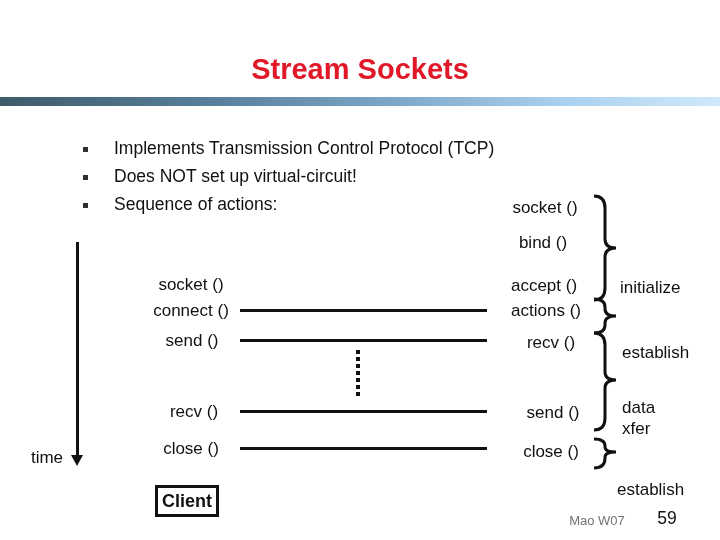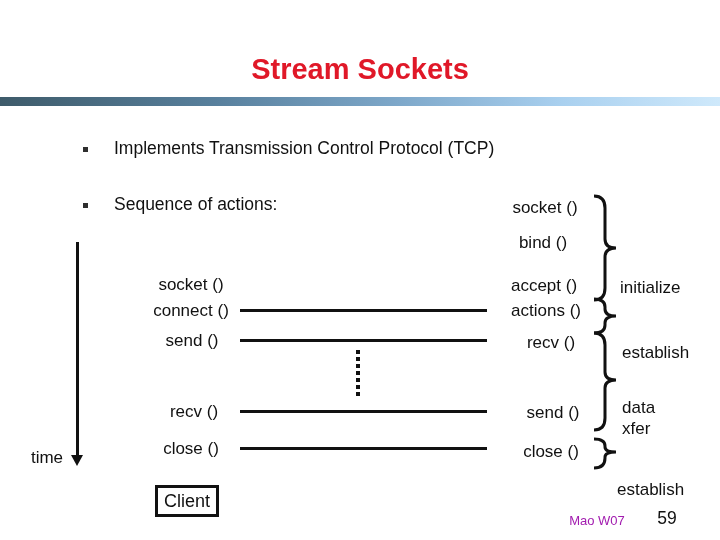--- a/index.html
+++ b/index.html
@@ -41,43 +41,47 @@
     border-top:11px solid #111;
   }
   .time-label {
     position:absolute; left:47px; top:458px; transform:translate(-50%,-50%);
     font-size:17px;
   }
   .brace { position:absolute; left:588px; }
   .actor-box {
     position:absolute; box-sizing:border-box; border:3px solid #111;
     display:flex; align-items:center; justify-content:center;
-    font-size:18px; background:#fff;
+    font-size:18px; background:#fff;font-weight:bold;
   }
   .footer-author {
     position:absolute; left:597px; top:520px; transform:translate(-50%,-50%);
-    font-size:13px; color:#a21caf; white-space:nowrap;
+    font-size:13px; color:#737373; white-space:nowrap;
   }
   .footer-page {
     position:absolute; left:667px; top:518px; transform:translate(-50%,-50%);
     font-size:17.5px;
     text-align:center;
   }
 </style>
 </head>
 <body>
 
 <div class="slide">
 
   <div class="title" style="color:#e01828;">Stream Sockets</div>
   <div class="title-bar"></div>
 
   <div class="bullet-row" style="top:138px">
     <span class="bullet-sq"></span>
     <span>Implements Transmission Control Protocol (TCP)</span>
+  </div>
+  <div class="bullet-row" style="top:166px">
+    <span class="bullet-sq"></span>
+    <span>Does NOT set up virtual-circuit!</span>
   </div>
   <div class="bullet-row" style="top:194px">
     <span class="bullet-sq"></span>
     <span>Sequence of actions:</span>
   </div>
 
   <div class="time-line"></div>
   <div class="time-arrow"></div>
   <div class="time-label">time</div>
 

